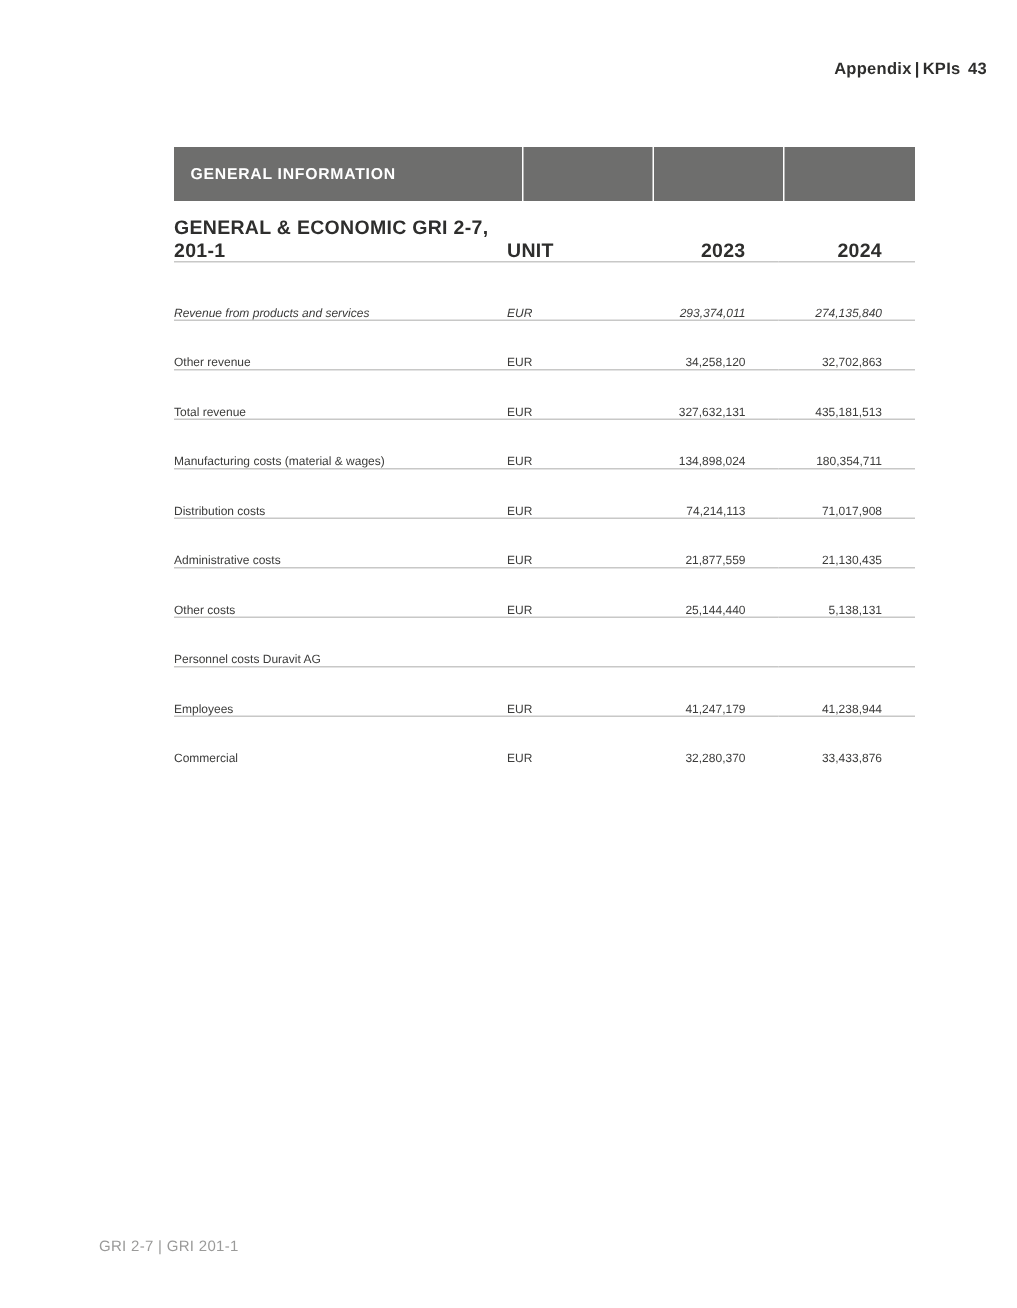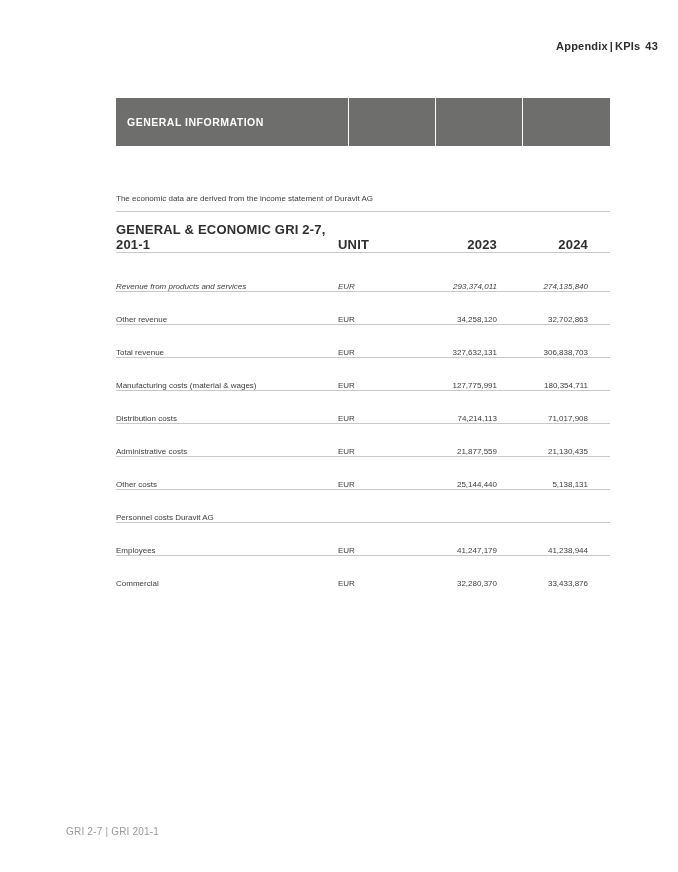--- a/index.html
+++ b/index.html
@@ -46,21 +46,21 @@
   
   .content {
     position: absolute;
     left: 92px;
     top: 98px;
     width: 494px;
   }
 
   
   .banner {
-    height: 48px;
+    height: 36px;
     background: #6e6e6d;
     display: flex;
     align-items: center;
     position: relative;
   }
   .banner-title {
     color: #ffffff;
     font-size: 10.5px;
     font-weight: bold;
     letter-spacing: 0.5px;
@@ -151,21 +151,20 @@
 
   <div class="content">
 
     <div class="banner">
       <div class="banner-title">GENERAL INFORMATION</div>
       <div class="banner-div d1"></div>
       <div class="banner-div d2"></div>
       <div class="banner-div d3"></div>
     </div>
 
-    <div class="intro">The economic data are derived from the income statement of Duravit AG</div>
 
     <table class="kpi">
       <colgroup>
         <col class="c-label">
         <col class="c-unit">
         <col class="c-y1">
         <col class="c-y2">
       </colgroup>
       <thead>
         <tr class="row-head">
@@ -185,26 +184,26 @@
         <tr class="row-data">
           <td class="label">Other revenue</td>
           <td class="unit">EUR</td>
           <td class="num">34,258,120</td>
           <td class="num">32,702,863</td>
         </tr>
         <tr class="row-data">
           <td class="label">Total revenue</td>
           <td class="unit">EUR</td>
           <td class="num">327,632,131</td>
-          <td class="num">306,838,703</td>
+          <td class="num">435,181,513</td>
         </tr>
         <tr class="row-data">
           <td class="label">Manufacturing costs (material &amp; wages)</td>
           <td class="unit">EUR</td>
-          <td class="num">127,775,991</td>
+          <td class="num">134,898,024</td>
           <td class="num">180,354,711</td>
         </tr>
         <tr class="row-data">
           <td class="label">Distribution costs</td>
           <td class="unit">EUR</td>
           <td class="num">74,214,113</td>
           <td class="num">71,017,908</td>
         </tr>
         <tr class="row-data">
           <td class="label">Administrative costs</td>

